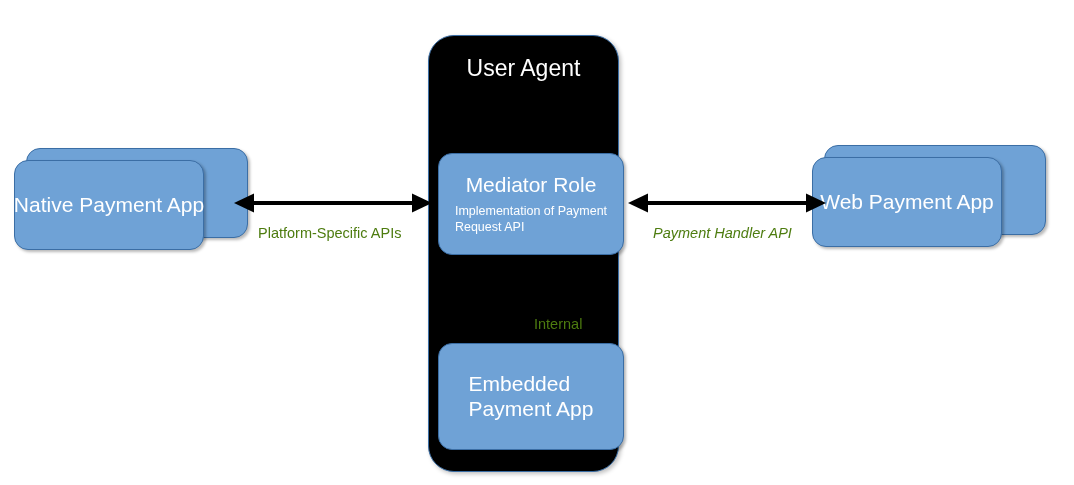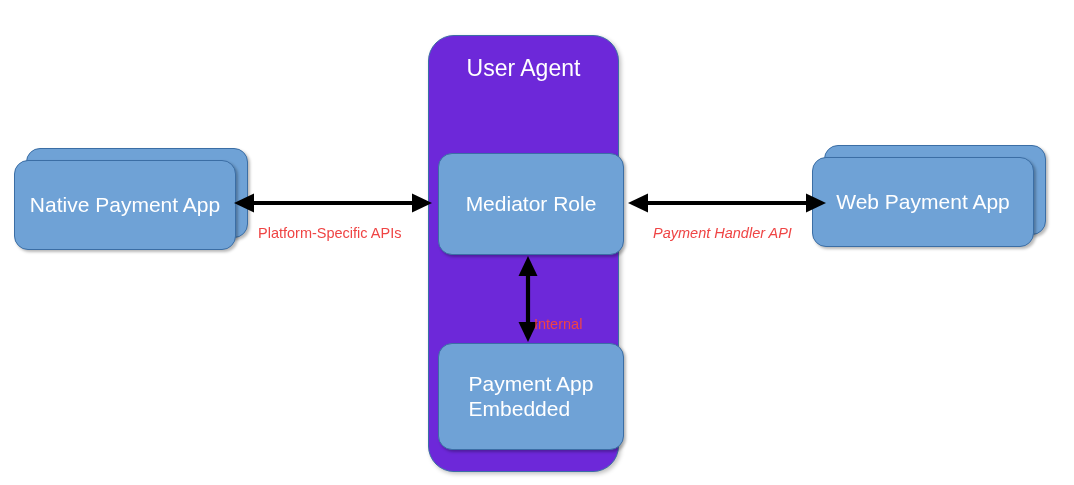--- a/index.html
+++ b/index.html
@@ -31,21 +31,21 @@
     background: #6FA2D6;
     border: 1.6px solid #3B6EA5;
     border-radius: 14px;
     box-sizing: border-box;
     box-shadow: 2px 2px 3px rgba(0,0,0,0.28);
   }
   .stack-front {
     position: absolute;
     left: 0;
     top: 0;
-    width: 222px;
+    width: 190px;
     height: 90px;
     background: #6FA2D6;
     border: 1.6px solid #3B6EA5;
     border-radius: 14px;
     box-sizing: border-box;
     box-shadow: 2px 2px 3px rgba(0,0,0,0.28);
     display: flex;
     align-items: center;
     justify-content: center;
   }
@@ -57,21 +57,21 @@
     white-space: nowrap;
   }
 
   
   #user-agent {
     position: absolute;
     left: 428px;
     top: 35px;
     width: 191px;
     height: 437px;
-    background: #6d28d9;
+    background: #000000;
     border: 1.8px solid #3B6EA5;
     border-radius: 26px;
     box-sizing: border-box;
     box-shadow: 2px 2px 4px rgba(0,0,0,0.25);
   }
   #user-agent-title {
     position: absolute;
     left: 0;
     top: 17px;
     width: 100%;
@@ -121,21 +121,21 @@
     height: 107px;
   }
 
   
   .arrow-svg {
     position: absolute;
     overflow: visible;
   }
   .arrow-label {
     position: absolute;
-    color: #ef4444;
+    color: #4d7c0f;
     font-size: 14.5px;
     white-space: nowrap;
     text-align: right;
   }
 </style>
 </head>
 <body>
 
 <div id="canvas">
 
@@ -149,26 +149,30 @@
   <div id="user-agent">
 
     <div id="user-agent-title">
       <span class="t-line">User Agent</span>
     </div>
 
     <div class="inner-box" id="mediator-role">
       <div class="inner-title">
         <span class="t-line">Mediator  Role</span>
       </div>
+      <div class="inner-sub">
+        <span class="t-line">Implementation of Payment</span>
+        <span class="t-line">Request API</span>
+      </div>
     </div>
 
     <div class="inner-box" id="embedded-payment-app">
       <div class="inner-title">
+        <span class="t-line">Embedded</span>
         <span class="t-line">Payment App</span>
-        <span class="t-line">Embedded</span>
       </div>
     </div>
 
   </div>
 
   <div class="stack" style="left:812px; top:157px; width:248px; height:102px;">
     <div class="stack-back"></div>
     <div class="stack-front">
       <span class="node-label">Web Payment App</span>
     </div>

